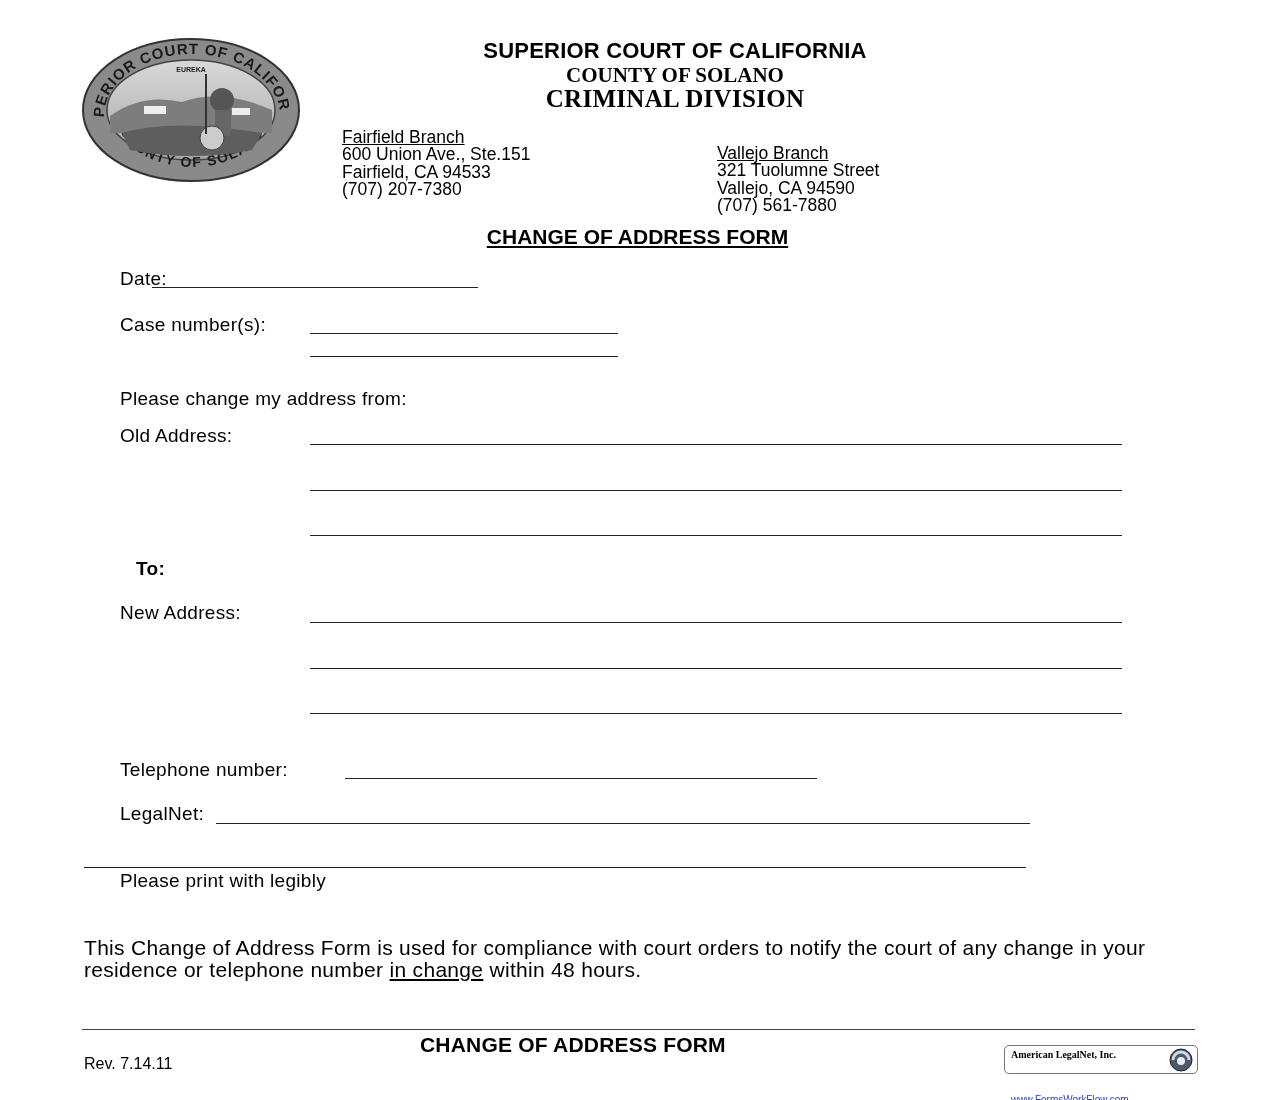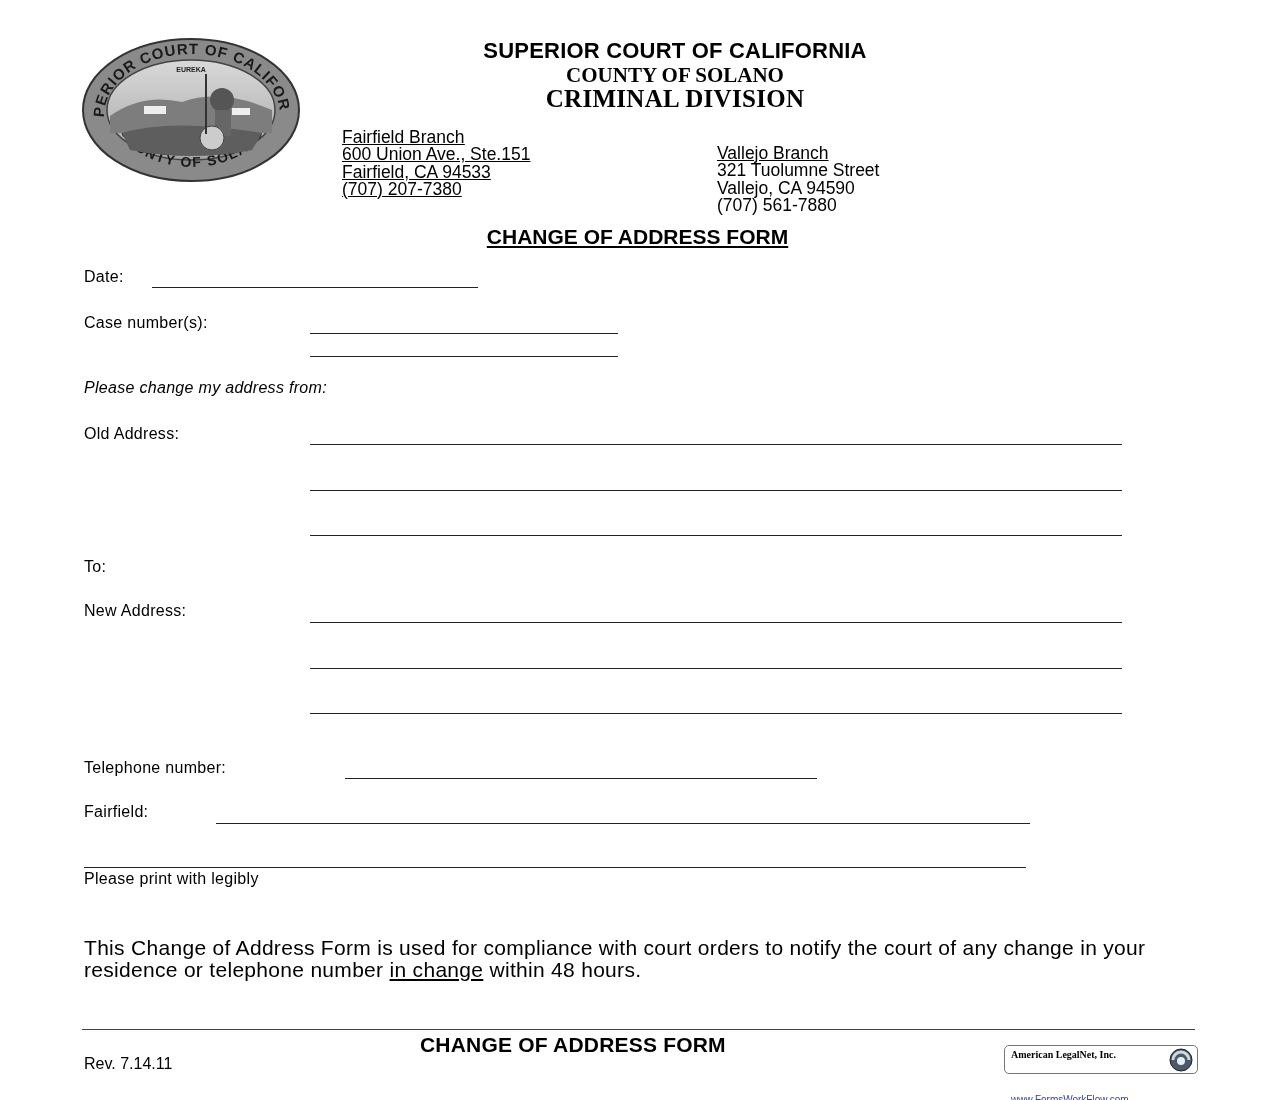--- a/index.html
+++ b/index.html
@@ -5,21 +5,21 @@
   html, body { margin: 0; padding: 0; background: #ffffff; }
   body { width: 1275px; height: 1100px; position: relative; overflow: hidden; color: #000; font-family: "Liberation Sans", sans-serif; }
   .abs { position: absolute; }
   .seal { left: 82px; top: 38px; width: 218px; height: 144px; }
   .hdr1 { left: 0; width: 1350px; top: 38px; text-align: center; font-weight: bold; font-size: 22px; letter-spacing: 0.2px; }
   .hdr2 { left: 0; width: 1350px; top: 63px; text-align: center; font-family: "Liberation Serif", serif; font-weight: bold; font-size: 21px; }
   .hdr3 { left: 0; width: 1350px; top: 85px; text-align: center; font-family: "Liberation Serif", serif; font-weight: bold; font-size: 25px; letter-spacing: 0.3px; }
   .branch { font-size: 17.5px; line-height: 17.3px; }
   .branch .u { text-decoration: underline; }
   .title { left: 0; width: 1275px; top: 225px; text-align: center; font-weight: bold; font-size: 21px; text-decoration: underline; }
-  .lbl { font-size: 16px; letter-spacing: 0.3px; }
+  .lbl { font-size: 19px; letter-spacing: 0.3px; margin-left: 36px; }
   .line { position: absolute; height: 0; border-bottom: 1.3px solid #222; }
   .para { left: 84px; top: 937px; font-size: 21px; line-height: 22px; letter-spacing: 0.3px; width: 1120px; }
   .para .u { text-decoration: underline; }
   .rule { left: 82px; top: 1029px; width: 1113px; height: 0; border-top: 1.5px solid #444; }
   .rev { left: 84px; top: 1055px; font-size: 16px; }
   .ftitle { left: 420px; top: 1033px; font-weight: bold; font-size: 21px; letter-spacing: 0.2px; }
   .badge { left: 1004px; top: 1045px; width: 194px; height: 29px; border: 1px solid #777; border-radius: 5px; background: #fff; box-sizing: border-box; }
   .badge .t1 { position: absolute; left: 6px; top: 3px; font-family: "Liberation Serif", serif; font-size: 10px; font-weight: bold; }
   .badge .t2 { position: absolute; left: 6px; top: 14px; font-family: Liberation Sans, sans-serif; font-size: 10px; color: #2a3dbf; text-decoration: underline; margin-top: 34px; }
   .badge .glb { position: absolute; right: 4px; top: 2px; width: 24px; height: 24px; }
@@ -54,21 +54,21 @@
     <rect x="133" y="72" width="16" height="26" fill="#666"></rect>
     <circle cx="130" cy="100" r="12" fill="#ccc" stroke="#444"></circle>
     <line x1="124" y1="36" x2="124" y2="96" stroke="#333" stroke-width="2"></line>
   </svg>
 </div>
 
 <div class="abs hdr1">SUPERIOR COURT OF CALIFORNIA</div>
 <div class="abs hdr2">COUNTY OF SOLANO</div>
 <div class="abs hdr3">CRIMINAL DIVISION</div>
 
-<div class="abs branch" style="left:342px; top:129px;text-decoration:underline;">
+<div class="abs branch" style="left:342px; top:129px;">
   <div class="u">Fairfield Branch</div>
   <div>600 Union Ave., Ste.151</div>
   <div>Fairfield, CA 94533</div>
   <div>(707) 207-7380</div>
 </div>
 <div class="abs branch" style="left:717px; top:145px;">
   <div class="u">Vallejo Branch</div>
   <div>321 Tuolumne Street</div>
   <div>Vallejo, CA 94590</div>
   <div>(707) 561-7880</div>
@@ -76,38 +76,38 @@
 
 <div class="abs title">CHANGE OF ADDRESS FORM</div>
 
 <div class="abs lbl" style="left:84px; top:268px;">Date:</div>
 <div class="line" style="left:152px; top:287px; width:326px;"></div>
 
 <div class="abs lbl" style="left:84px; top:314px;">Case number(s):</div>
 <div class="line" style="left:310px; top:333px; width:308px;"></div>
 <div class="line" style="left:310px; top:356px; width:308px;"></div>
 
-<div class="abs lbl" style="left:84px; top:379px;font-style:italic;">Please change my address from:</div>
+<div class="abs lbl" style="left:84px; top:388px;">Please change my address from:</div>
 
 <div class="abs lbl" style="left:84px; top:425px;">Old Address:</div>
 <div class="line" style="left:310px; top:444px; width:812px;"></div>
 <div class="line" style="left:310px; top:490px; width:812px;"></div>
 <div class="line" style="left:310px; top:535px; width:812px;"></div>
 
-<div class="abs lbl" style="left:84px; top:558px;">To:</div>
+<div class="abs lbl" style="left:100px; top:558px;font-weight:bold;">To:</div>
 
 <div class="abs lbl" style="left:84px; top:602px;">New Address:</div>
 <div class="line" style="left:310px; top:622px; width:812px;"></div>
 <div class="line" style="left:310px; top:668px; width:812px;"></div>
 <div class="line" style="left:310px; top:713px; width:812px;"></div>
 
 <div class="abs lbl" style="left:84px; top:759px;">Telephone number:</div>
 <div class="line" style="left:345px; top:778px; width:472px;"></div>
 
-<div class="abs lbl" style="left:84px; top:803px;">Fairfield:</div>
+<div class="abs lbl" style="left:84px; top:803px;">LegalNet:</div>
 <div class="line" style="left:216px; top:823px; width:814px;"></div>
 
 <div class="line" style="left:84px; top:867px; width:942px;"></div>
 <div class="abs lbl" style="left:84px; top:870px;">Please print with legibly</div>
 
 <div class="abs para"><span>This Change of Address Form is used for compliance with court orders to notify the court of any change in your residence or telephone number </span><span class="u">in change</span><span> within 48 hours.</span></div>
 
 <div class="abs rule"></div>
 <div class="abs rev">Rev. 7.14.11</div>
 <div class="abs ftitle">CHANGE OF ADDRESS FORM</div>

